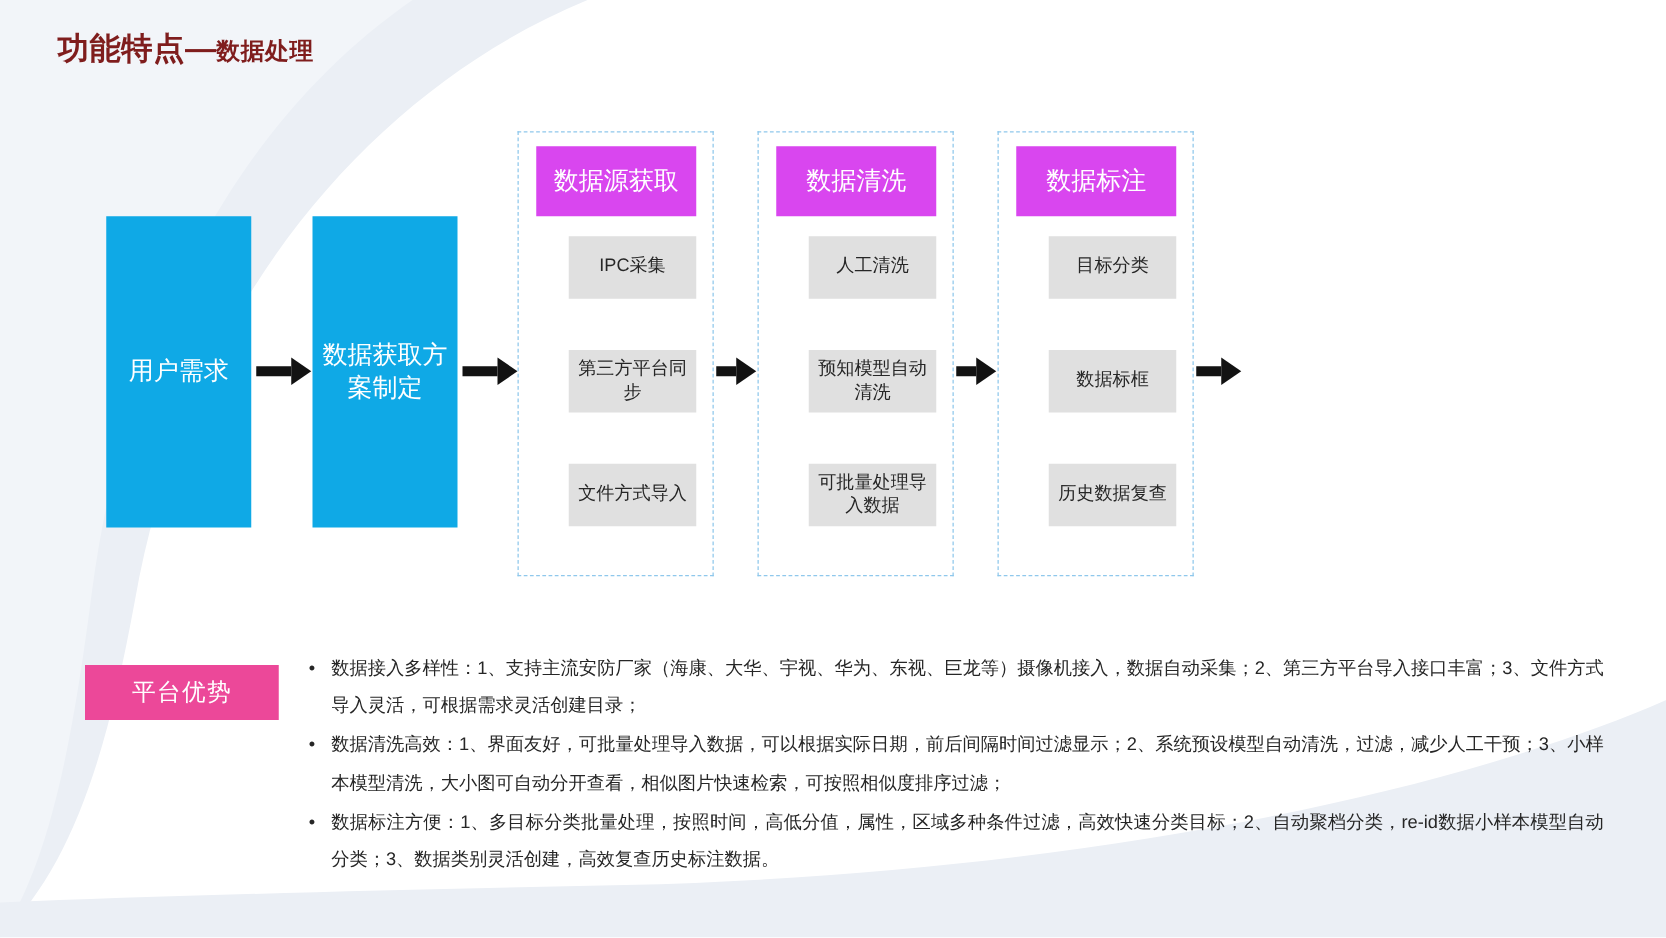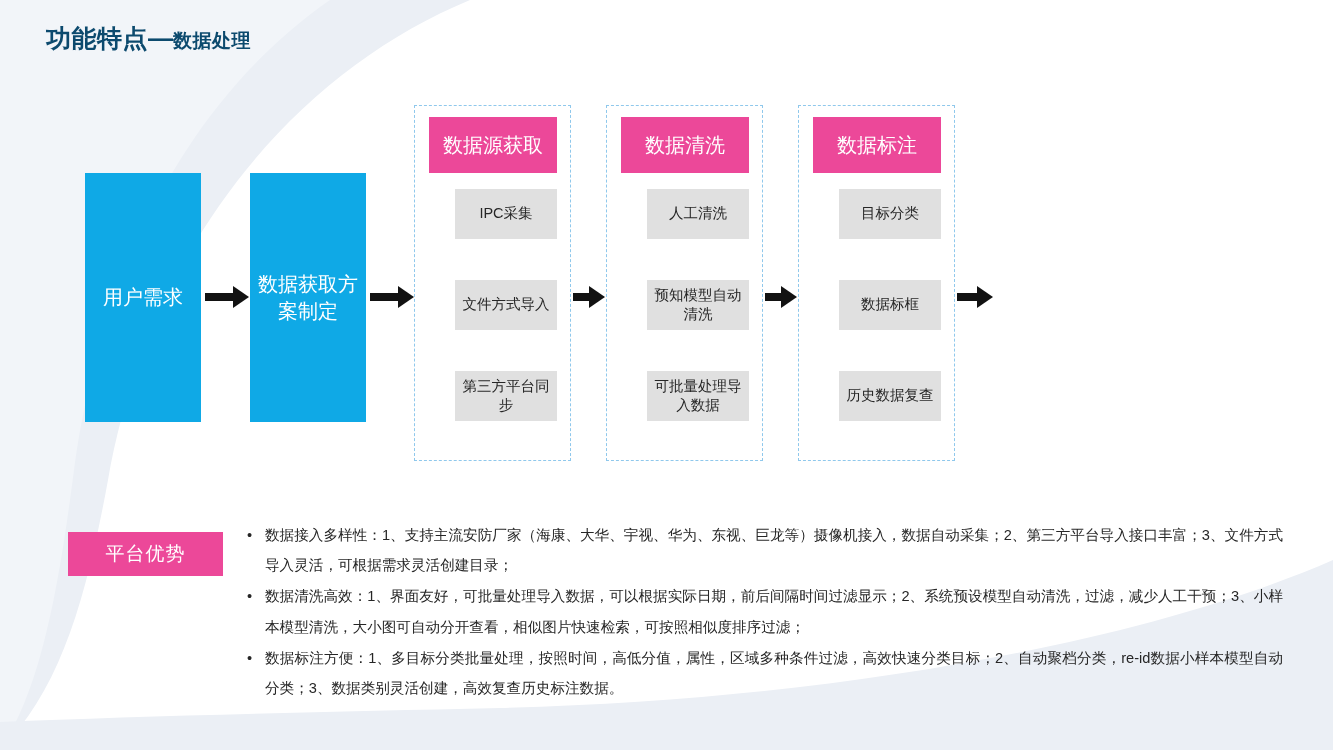--- a/index.html
+++ b/index.html
@@ -10,21 +10,21 @@
     position:relative;
     overflow:hidden;
   }
 
   
   #bg-decor { position:absolute; inset:0; width:1333px; height:750px; z-index:0; }
 
   
   #slide-title {
     position:absolute; left:46px; top:22px; z-index:5;
-    white-space:nowrap; color:#0c4a6e;
+    white-space:nowrap; color:#7f1d1d;
   }
   #slide-title .t-main {
     font-size:25px; font-weight:bold; letter-spacing:.5px;
   }
   #slide-title .t-dash {
     font-size:25px; font-weight:bold;
   }
   #slide-title .t-sub {
     font-size:19px; font-weight:bold; letter-spacing:.5px;
   }
@@ -58,21 +58,21 @@
     position:absolute;
     border:1px dashed #8FC8EC;
     background:transparent;
   }
   #group-source  { left:414px; top:105px; width:157px; height:356px; }
   #group-clean   { left:606px; top:105px; width:157px; height:356px; }
   #group-label   { left:798px; top:105px; width:157px; height:356px; }
 
   .group-head {
     position:absolute; left:14px; top:11px; width:128px; height:56px;
-    background:#ec4899; color:#fff;
+    background:#d946ef; color:#fff;
     display:flex; align-items:center; justify-content:center;
     text-align:center; font-size:20px; line-height:1.3;
     padding:0 4px;
   }
   .group-items { position:absolute; left:14px; top:83px; width:128px; }
   .group-item {
     height:50px; background:#E0E0E0; color:#262626;
     display:flex; align-items:center; justify-content:center;
     text-align:center; font-size:14.5px; line-height:1.32;
     margin-bottom:41px; padding:0 5px;margin-left:26px;
@@ -165,24 +165,24 @@
 
   <div class="group" id="group-source">
     <div class="group-head">
       <span>数据源获取</span>
     </div>
     <div class="group-items">
       <div class="group-item">
         <span>IPC采集</span>
       </div>
       <div class="group-item">
+        <span>第三方平台同步</span>
+      </div>
+      <div class="group-item">
         <span>文件方式导入</span>
-      </div>
-      <div class="group-item">
-        <span>第三方平台同步</span>
       </div>
     </div>
   </div>
 
   <div class="arrow" id="arrow-3">
     <span class="shaft"></span>
     <span class="head"></span>
   </div>
 
   <div class="group" id="group-clean">

